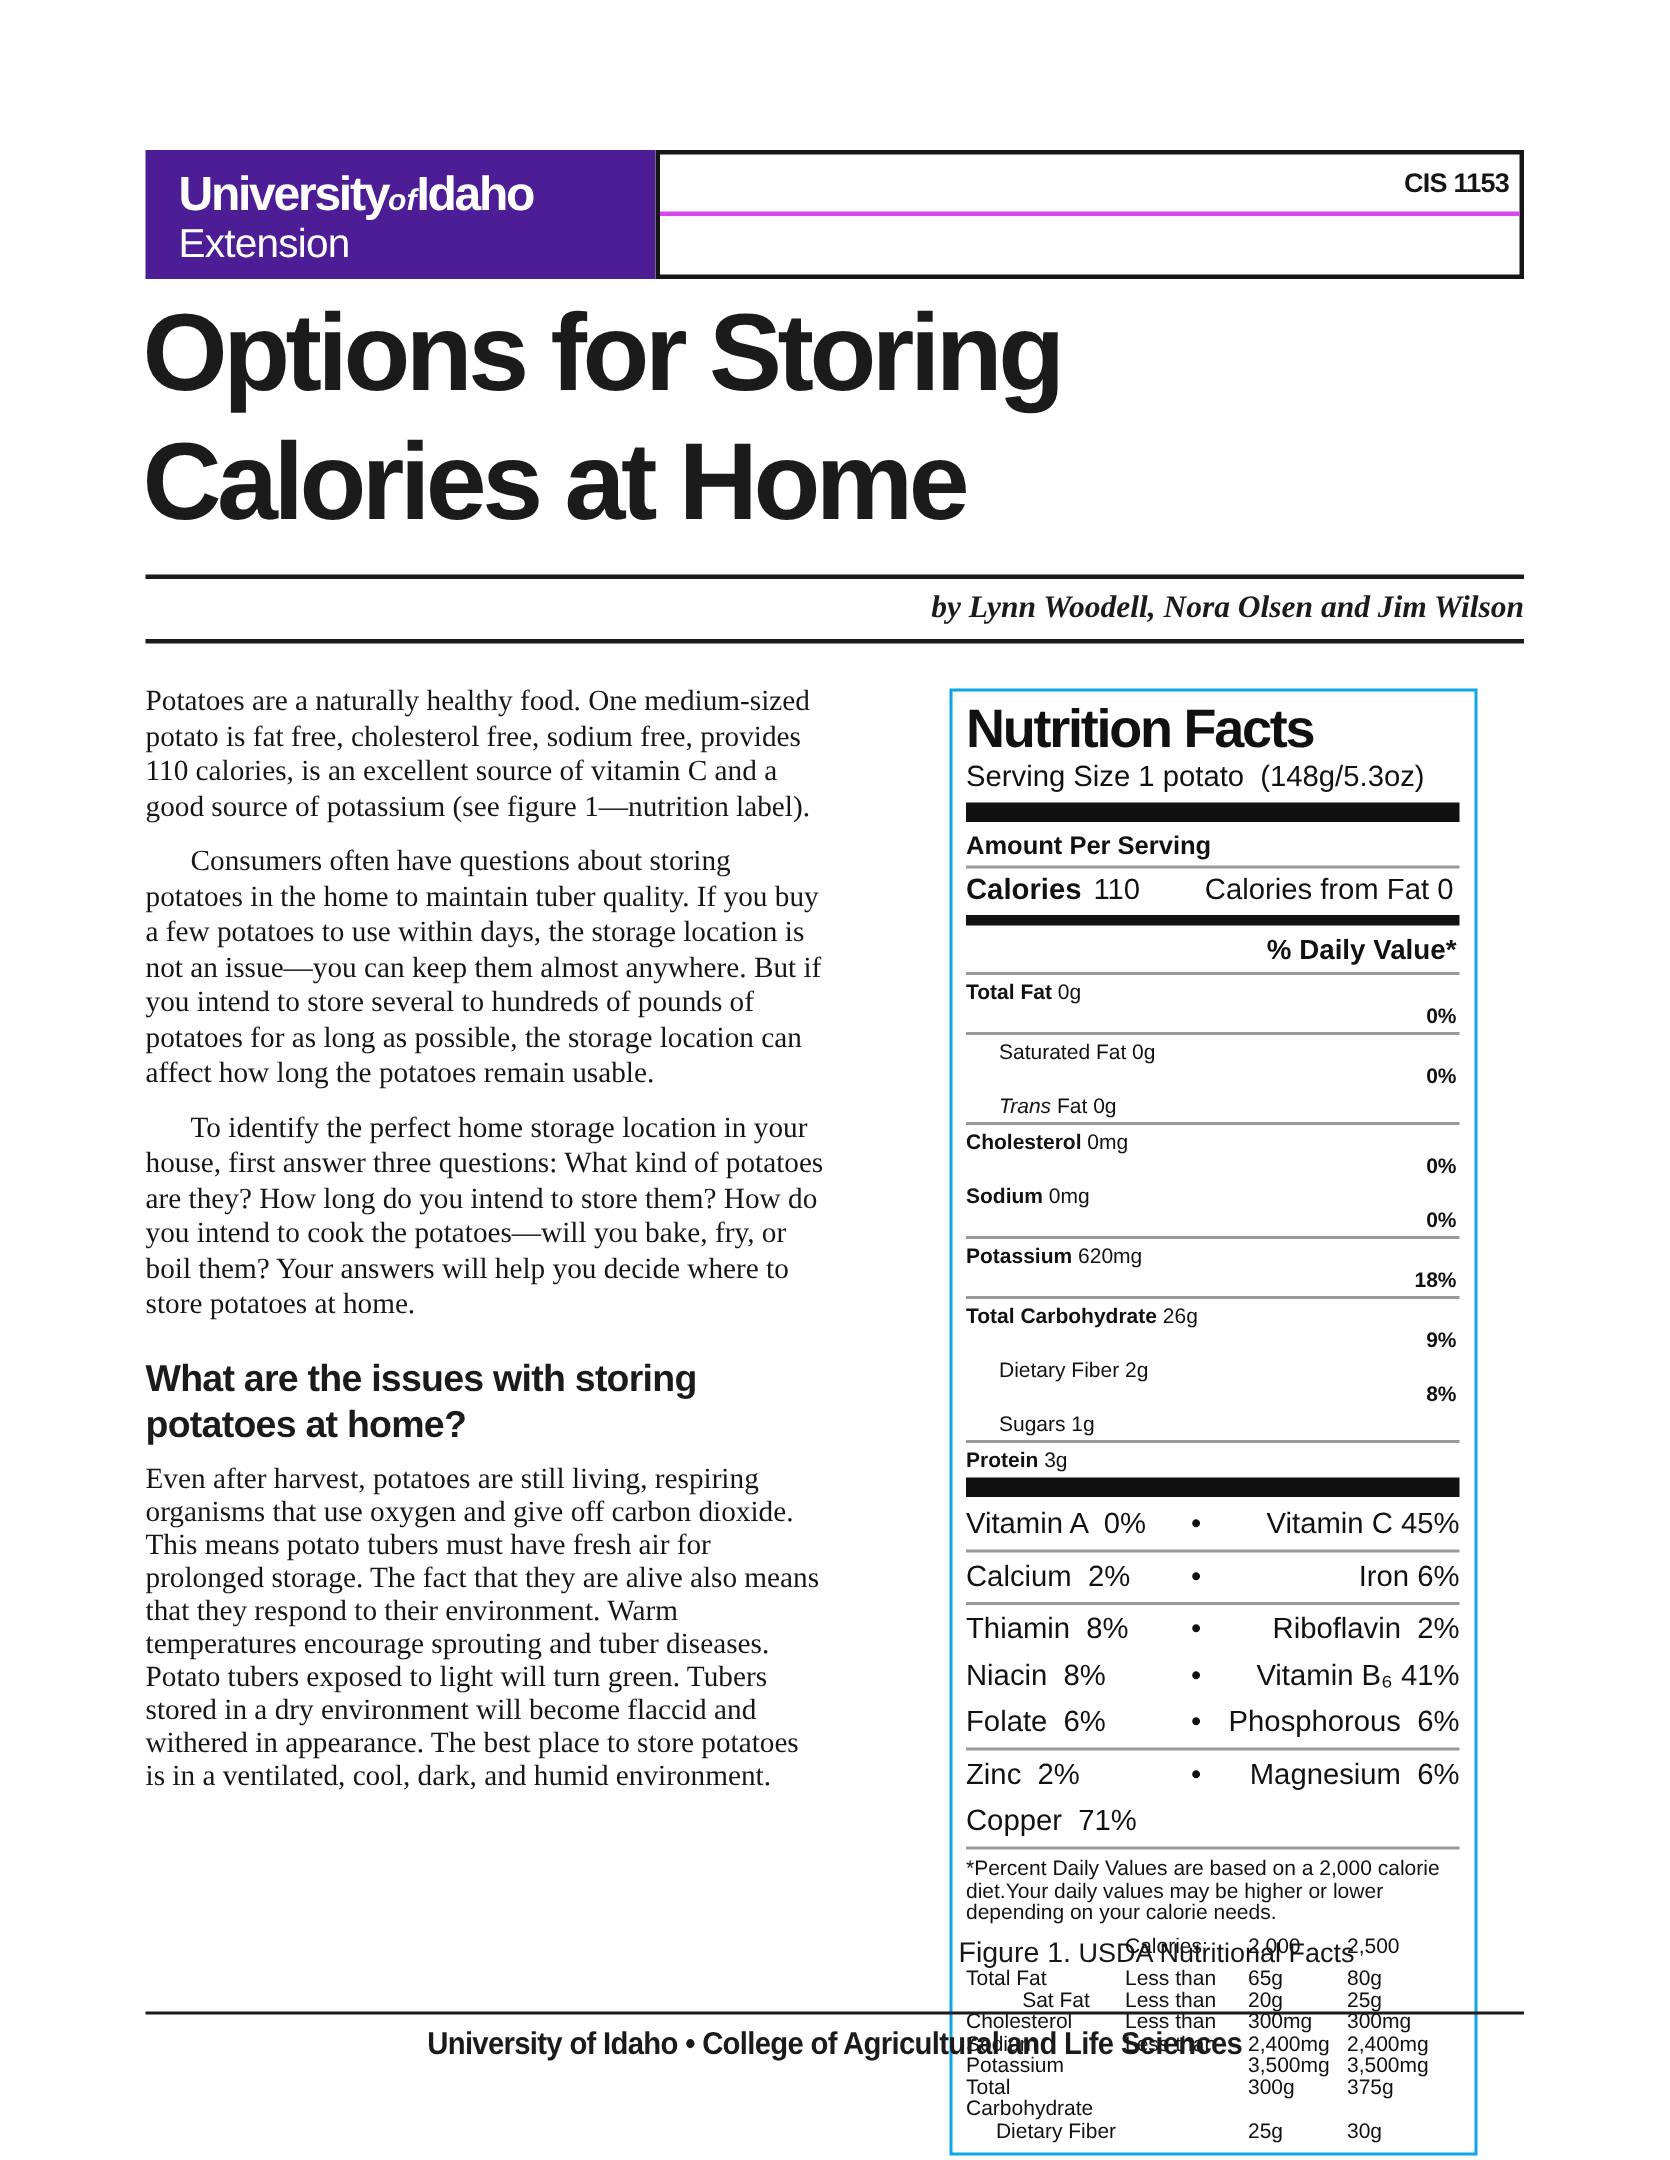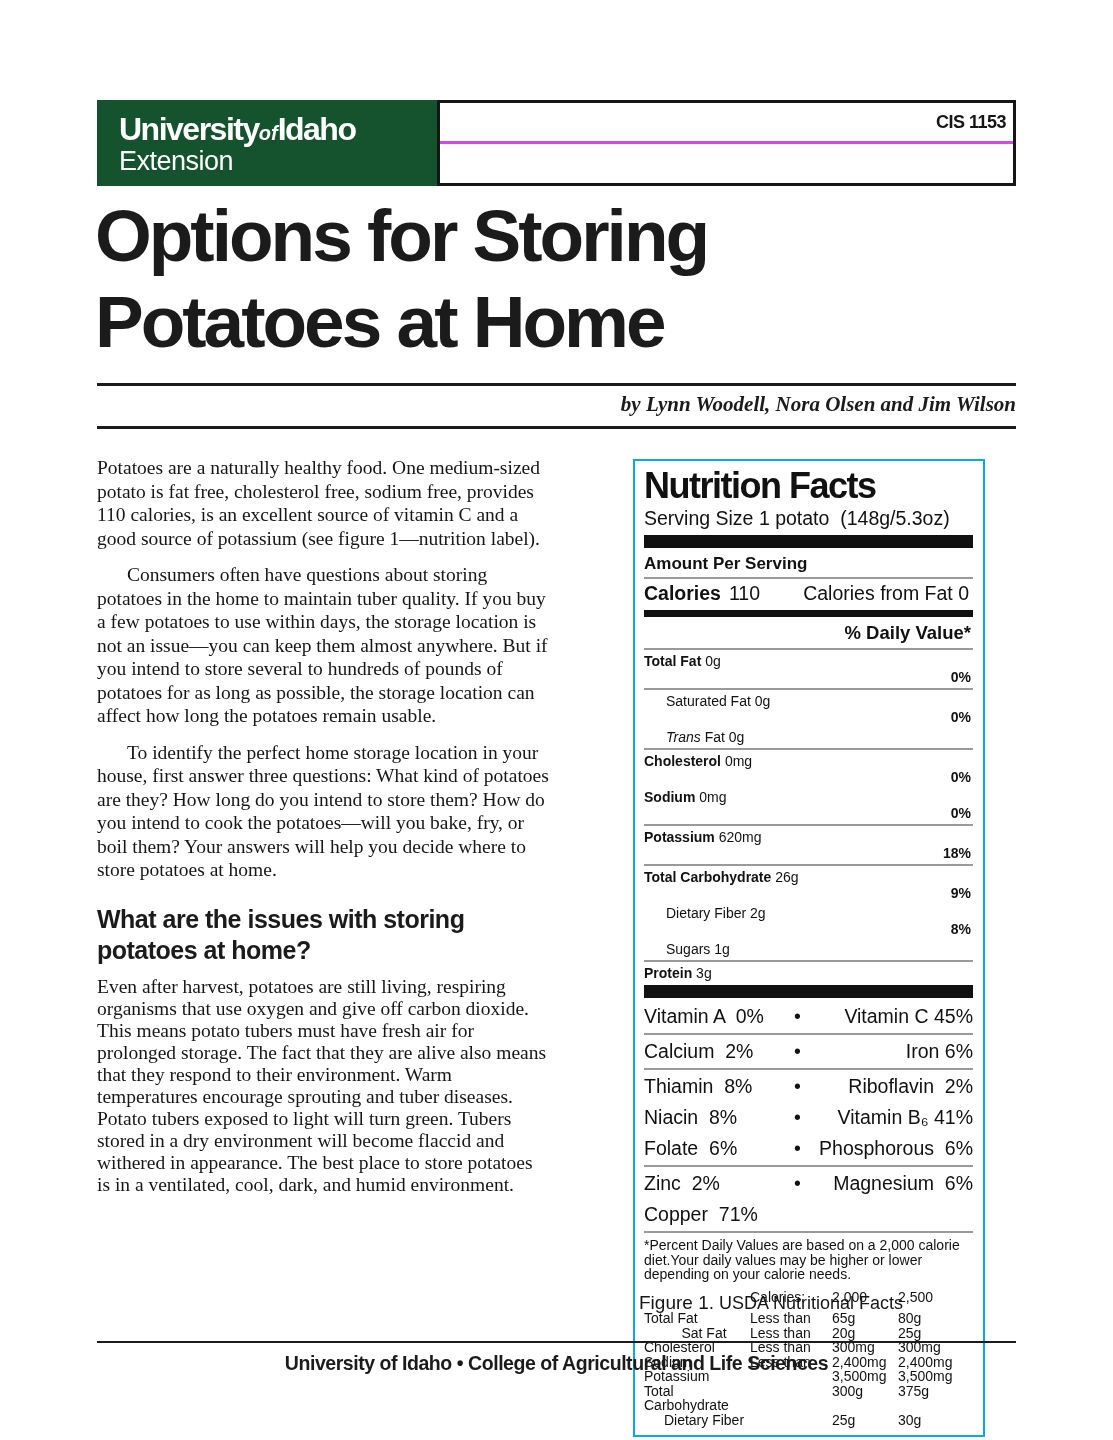--- a/index.html
+++ b/index.html
@@ -1,21 +1,21 @@
 <!DOCTYPE html>
 <html lang="en"><head>
 <meta charset="utf-8">
 <style>
   html,body{margin:0;padding:0;background:#e8e8e8;}
   .page{position:relative;width:1113px;height:1440px;background:#ffffff;margin:0 auto;
         font-family:"Liberation Serif",serif;color:#161616;overflow:hidden;}
 
   
   .hdr{position:absolute;left:97px;top:100px;width:919px;height:86px;display:flex;}
-  .hdr-logo{width:340px;height:86px;background:#14532d;color:#fff;box-sizing:border-box;
+  .hdr-logo{width:340px;height:86px;background:#4c1d95;color:#fff;box-sizing:border-box;
             padding:13px 0 0 22px;font-family:"Liberation Sans",sans-serif;}
   .logo-l1{font-size:32px;font-weight:bold;letter-spacing:-1.5px;line-height:32px;white-space:pre;}
   .logo-of{font-style:italic;font-weight:bold;font-size:20px;letter-spacing:0;}
   .logo-l2{font-size:27px;font-weight:400;letter-spacing:-0.5px;line-height:28px;margin-top:-2px;}
   .hdr-right{flex:1;display:flex;flex-direction:column;border:3px solid #161616;box-sizing:border-box;background:#fff;}
   .hdr-cell-top{height:38px;border-bottom:3px solid #d946ef;display:flex;align-items:center;
                 justify-content:flex-end;padding-right:7px;}
   .hdr-cell-bot{flex:1;}
   .doc-num{font-family:"Liberation Sans",sans-serif;font-weight:bold;font-size:18px;letter-spacing:-0.5px;}
 
@@ -83,21 +83,21 @@
       <div class="logo-l2">Extension</div>
     </div>
     <div class="hdr-right">
       <div class="hdr-cell-top">
         <span class="doc-num">CIS 1153</span>
       </div>
       <div class="hdr-cell-bot"></div>
     </div>
   </header>
 
-  <h1 class="title"><span>Options for Storing</span><br><span>Potatoes at Home</span></h1>
+  <h1 class="title"><span>Options for Storing</span><br><span>Calories at Home</span></h1>
 
   <div class="rule rule-a"></div>
   <div class="byline">by Lynn Woodell, Nora Olsen and Jim Wilson</div>
   <div class="rule rule-b"></div>
 
   <div class="col-left">
     <div id="paras-top">
         <p>Potatoes are a naturally healthy food. One medium-sized potato is fat free, cholesterol free, sodium free, provides 110 calories, is an excellent source of vitamin C and a good source of potassium (see figure 1—nutrition label).</p>
         <p class="indent">Consumers often have questions about storing potatoes in the home to maintain tuber quality. If you buy a few potatoes to use within days, the storage location is not an issue—you can keep them almost anywhere. But if you intend to store several to hundreds of pounds of potatoes for as long as possible, the storage location can affect how long the potatoes remain usable.</p>
         <p class="indent">To identify the perfect home storage location in your house, first answer three questions: What kind of potatoes are they? How long do you intend to store them? How do you intend to cook the potatoes—will you bake, fry, or boil them? Your answers will help you decide where to store potatoes at home.</p>

